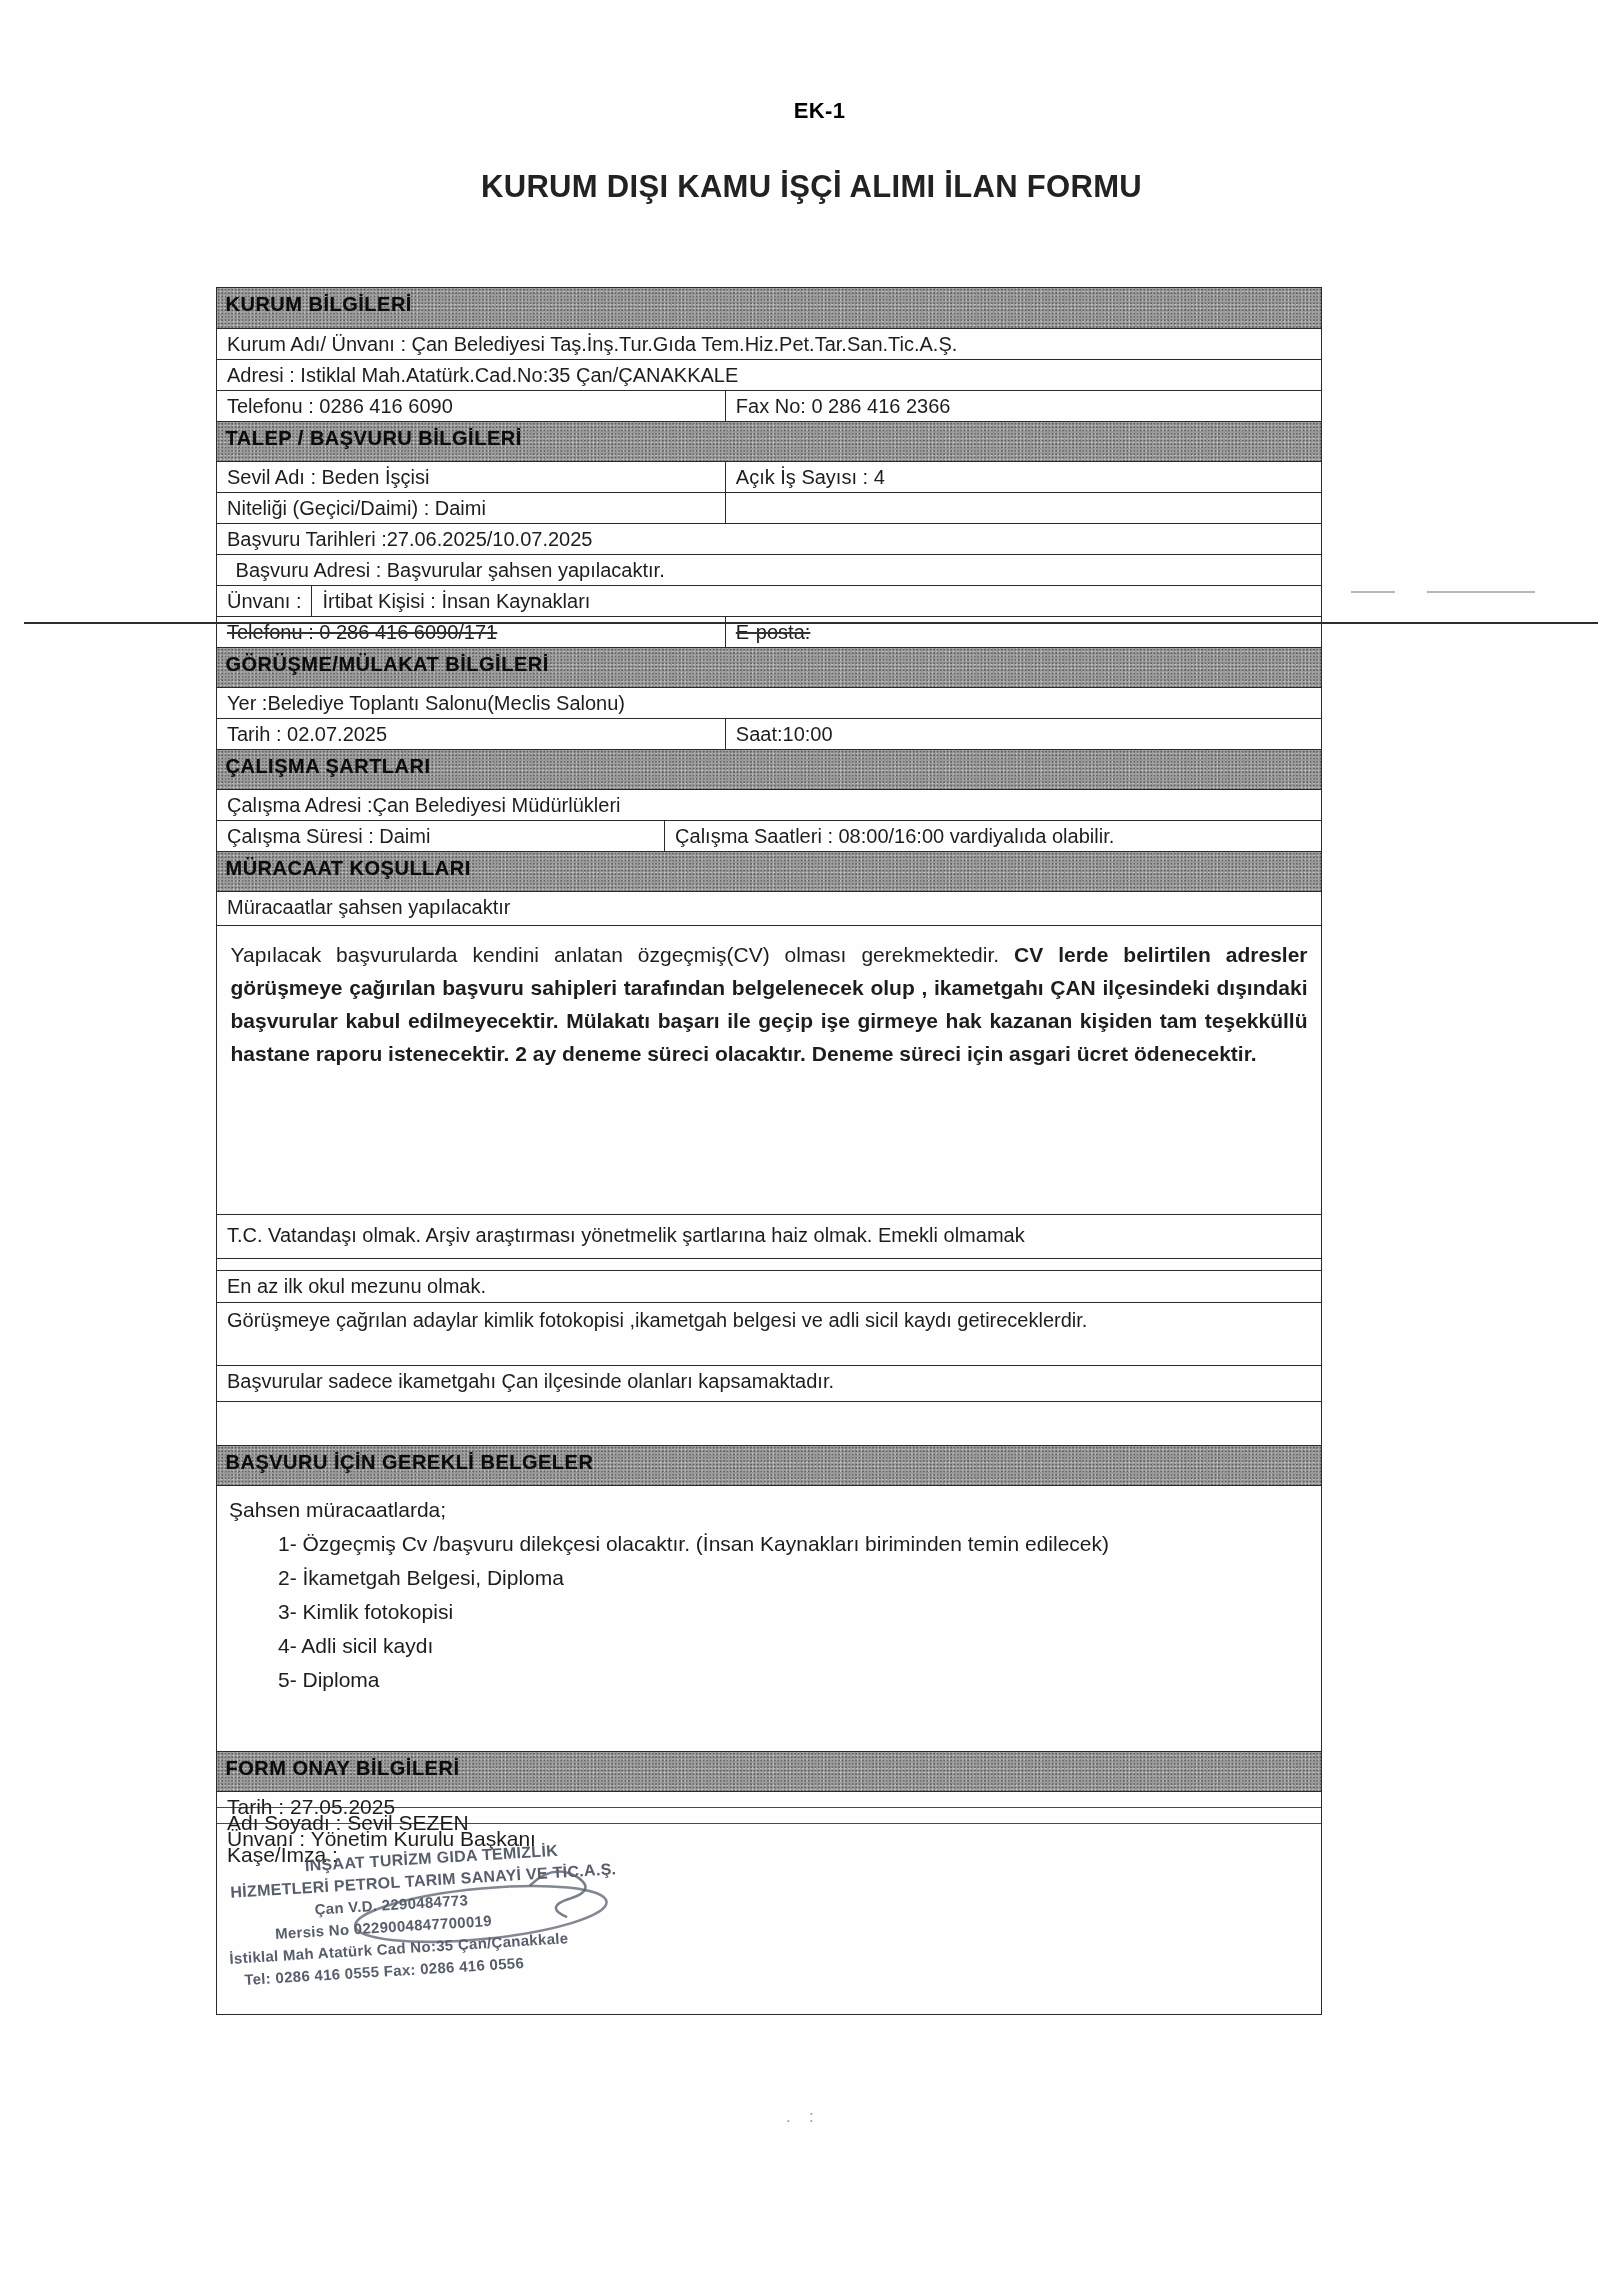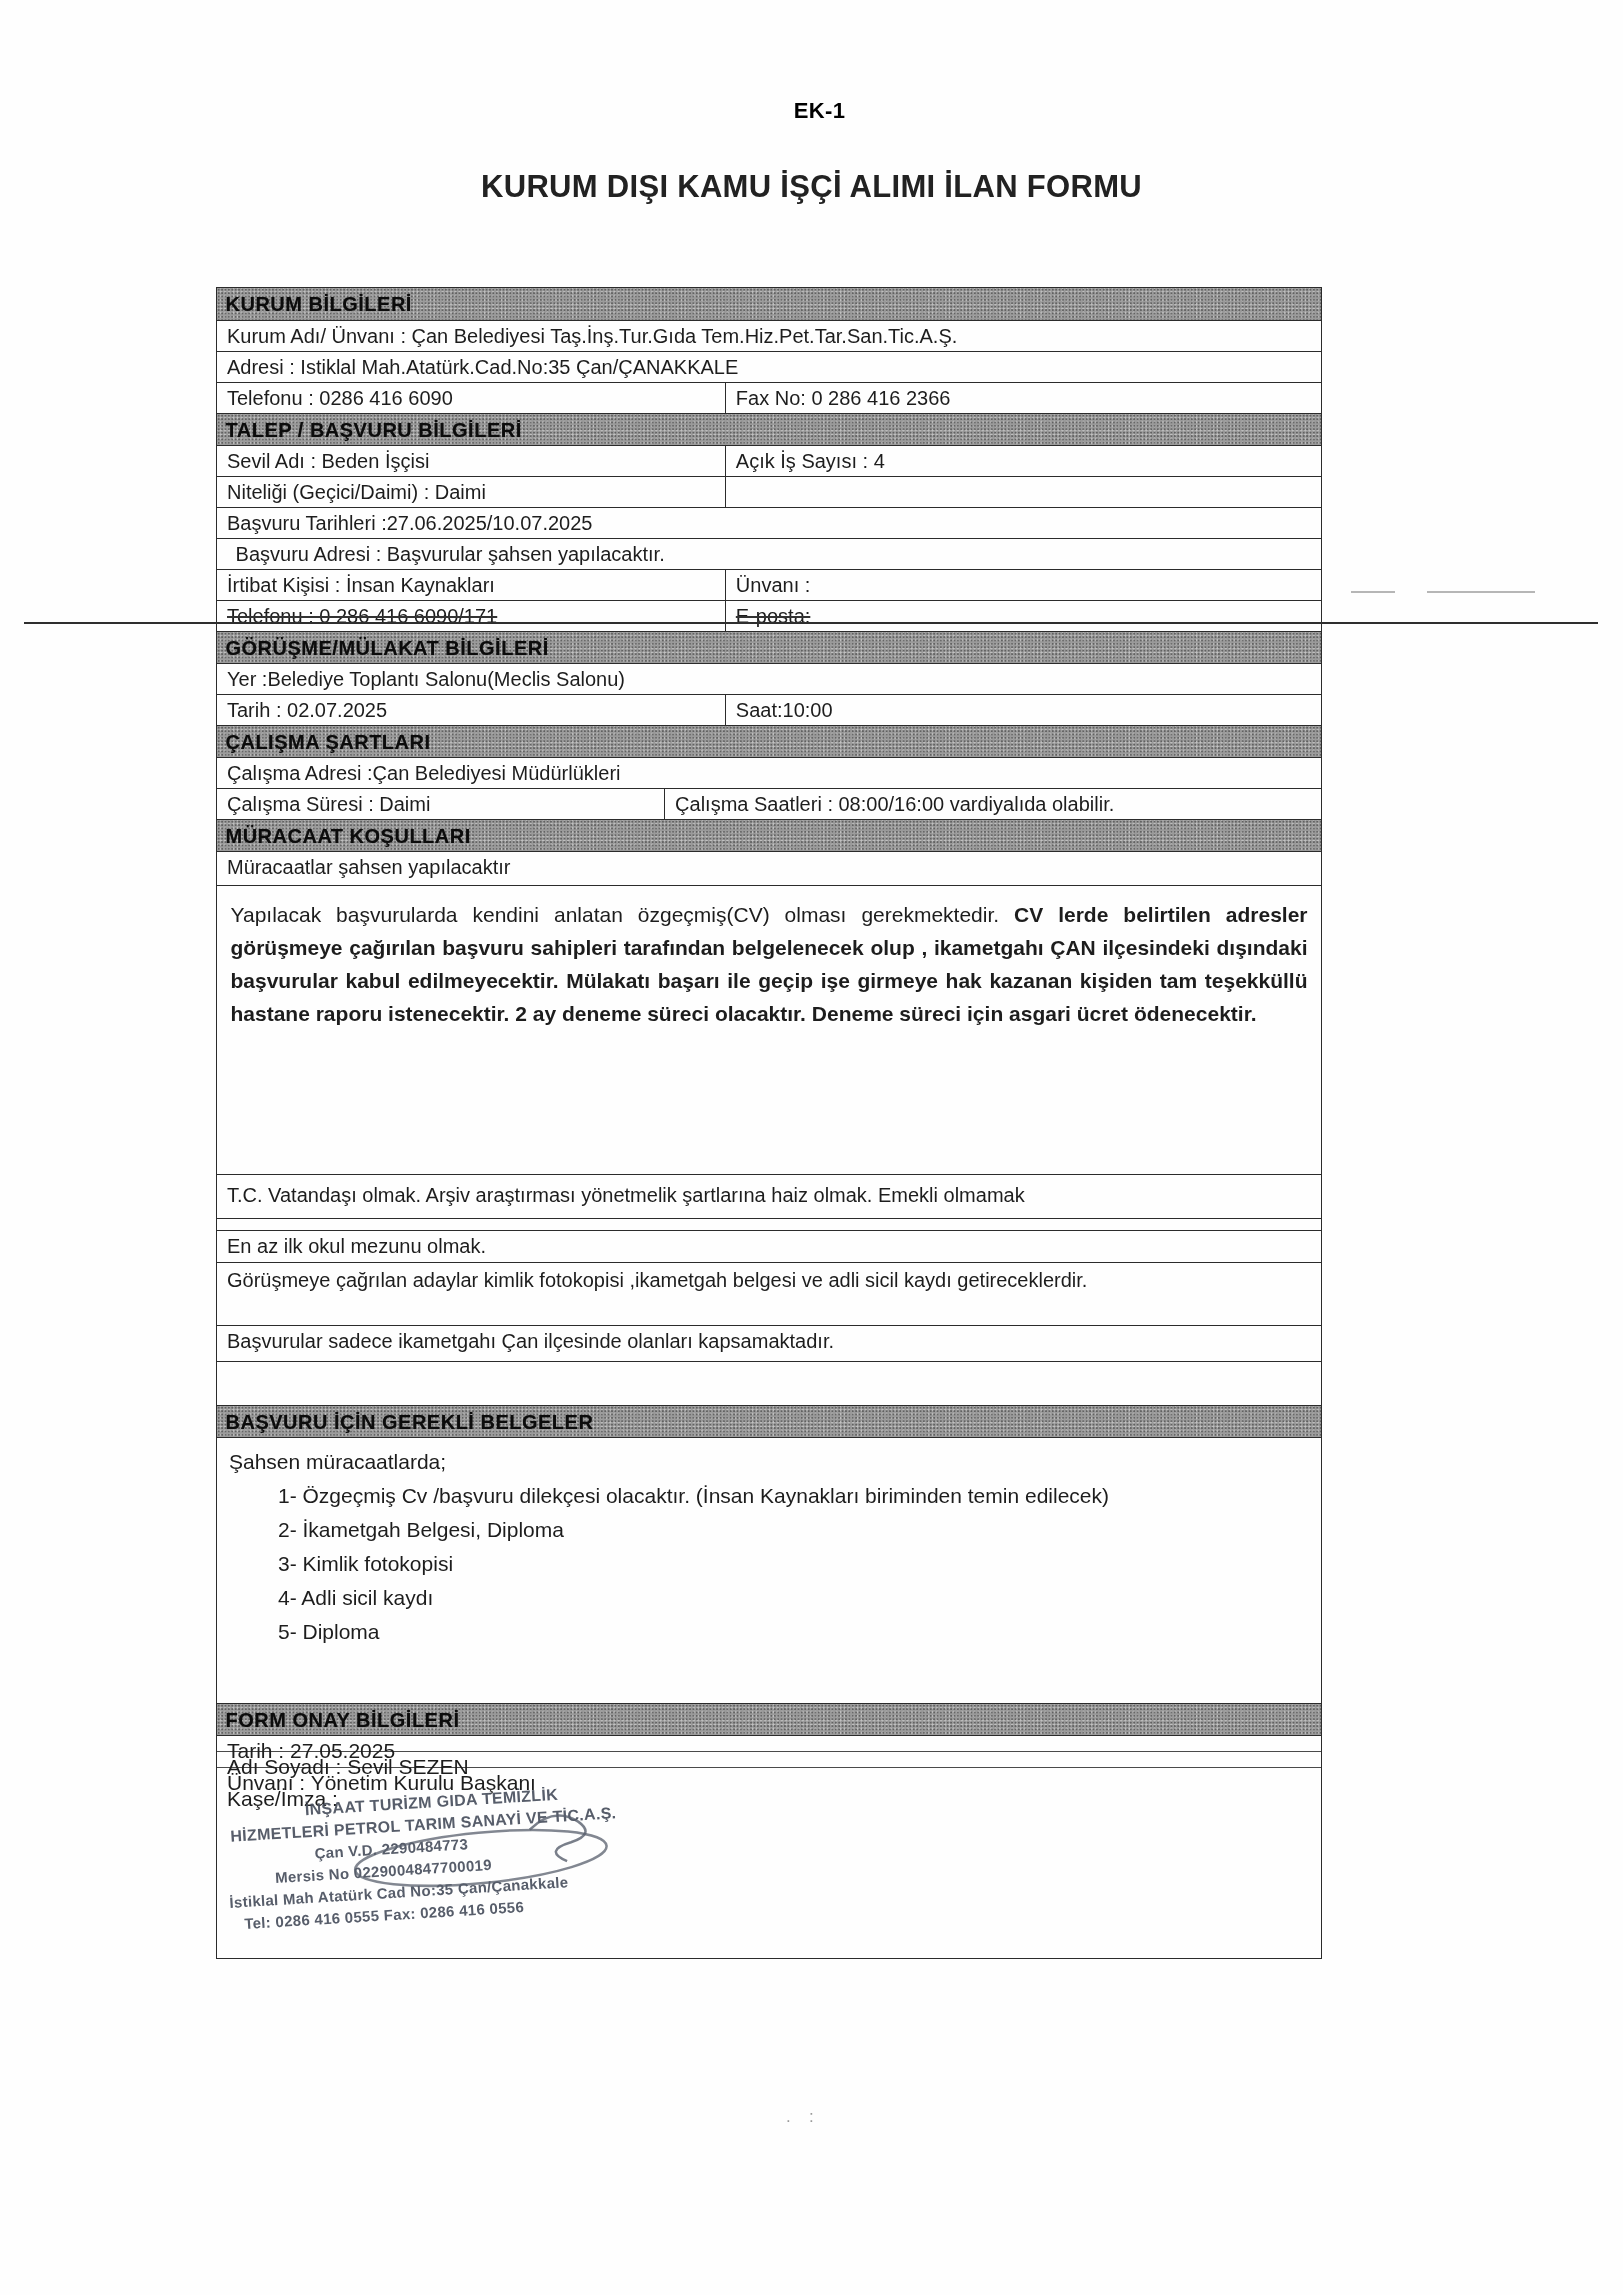--- a/index.html
+++ b/index.html
@@ -25,21 +25,21 @@
   }
 
   .form-table {
     position:absolute; left:216px; top:287px; width:1106px;
     border:1.7px solid #2b2b2b;
     background:#fefefe;
   }
   .form-table > :first-child { border-top:none; }
 
   .sec-h {
-    height:32px; line-height:32px;
+    height:40px; line-height:32px;
     border-top:1.7px solid #2b2b2b;
     padding:0 8.5px;
     font-weight:bold; font-size:20px; letter-spacing:0.5px; color:#0c0c0c;
     background-color:#9a9a9a;
     background-image:
       radial-gradient(rgba(50,50,50,.55) 0.8px, transparent 1.1px),
       radial-gradient(rgba(255,255,255,.40) 0.8px, transparent 1.1px);
     background-size:3.4px 3.4px, 4.2px 4.2px;
     background-position:0 0, 1.7px 1.7px;
     text-shadow:0 0 0.8px rgba(0,0,0,.35);
@@ -145,22 +145,22 @@
       <div class="cell w46">Sevil Adı : Beden İşçisi</div>
       <div class="cell">Açık İş Sayısı : 4</div>
     </div>
     <div class="row split h37">
       <div class="cell w46">Niteliği (Geçici/Daimi) : Daimi</div>
       <div class="cell"></div>
     </div>
     <div class="row h37">Başvuru Tarihleri :27.06.2025/10.07.2025</div>
     <div class="row h37 indent1">Başvuru Adresi : Başvurular şahsen yapılacaktır.</div>
     <div class="row split h37">
+      <div class="cell">Ünvanı :</div>
       <div class="cell w46">İrtibat Kişisi : İnsan Kaynakları</div>
-      <div class="cell">Ünvanı :</div>
     </div>
     <div class="row split h37">
       <div class="cell w46 struck">Telefonu : 0 286 416 6090/171</div>
       <div class="cell struck">E-posta:</div>
     </div>
 
     <div class="sec-h">GÖRÜŞME/MÜLAKAT BİLGİLERİ</div>
     <div class="row h37">Yer :Belediye Toplantı Salonu(Meclis Salonu)</div>
     <div class="row split h37">
       <div class="cell w46">Tarih : 02.07.2025</div>

